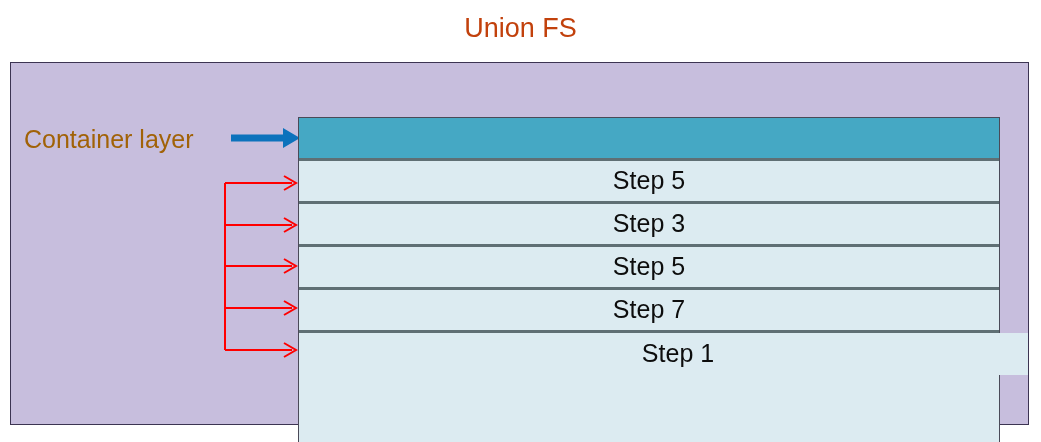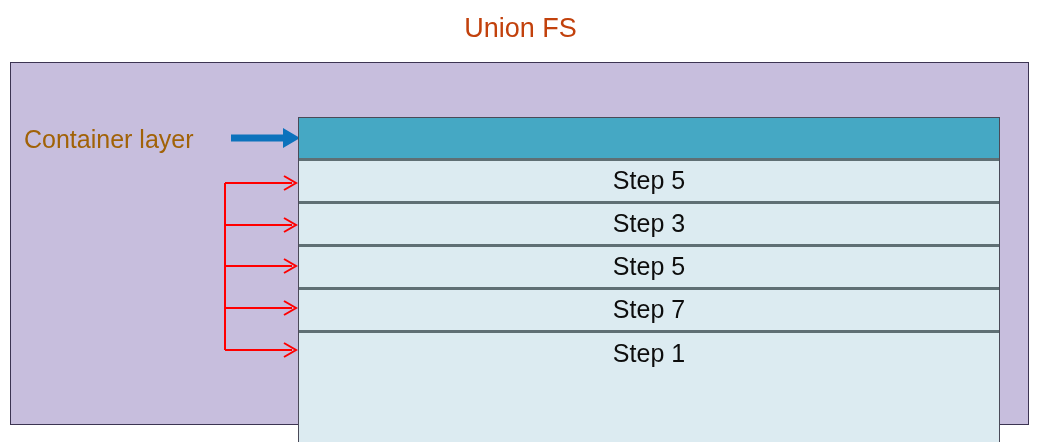--- a/index.html
+++ b/index.html
@@ -109,20 +109,21 @@
     border-bottom: 3px solid #5f6f74;
   }
   .layer-row.image-row {
     height: 43px;
     background: #dcebf1;
     border-bottom: 3px solid #5f6f74;
   }
   .layer-row.image-row.last-row {
     height: 42px;
     border-bottom: none;
+    margin-left: 29px;
   }
   .layer-row .row-label {
     display: block;
     transform: translateY(-1px);
   }
 </style>
 </head>
 <body>
 
 <div id="canvas">

